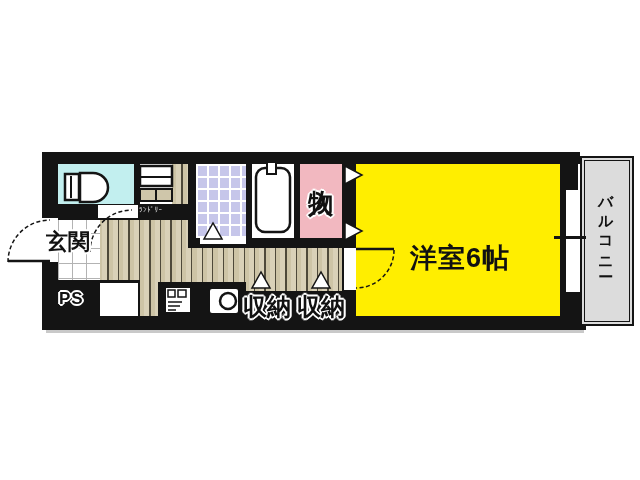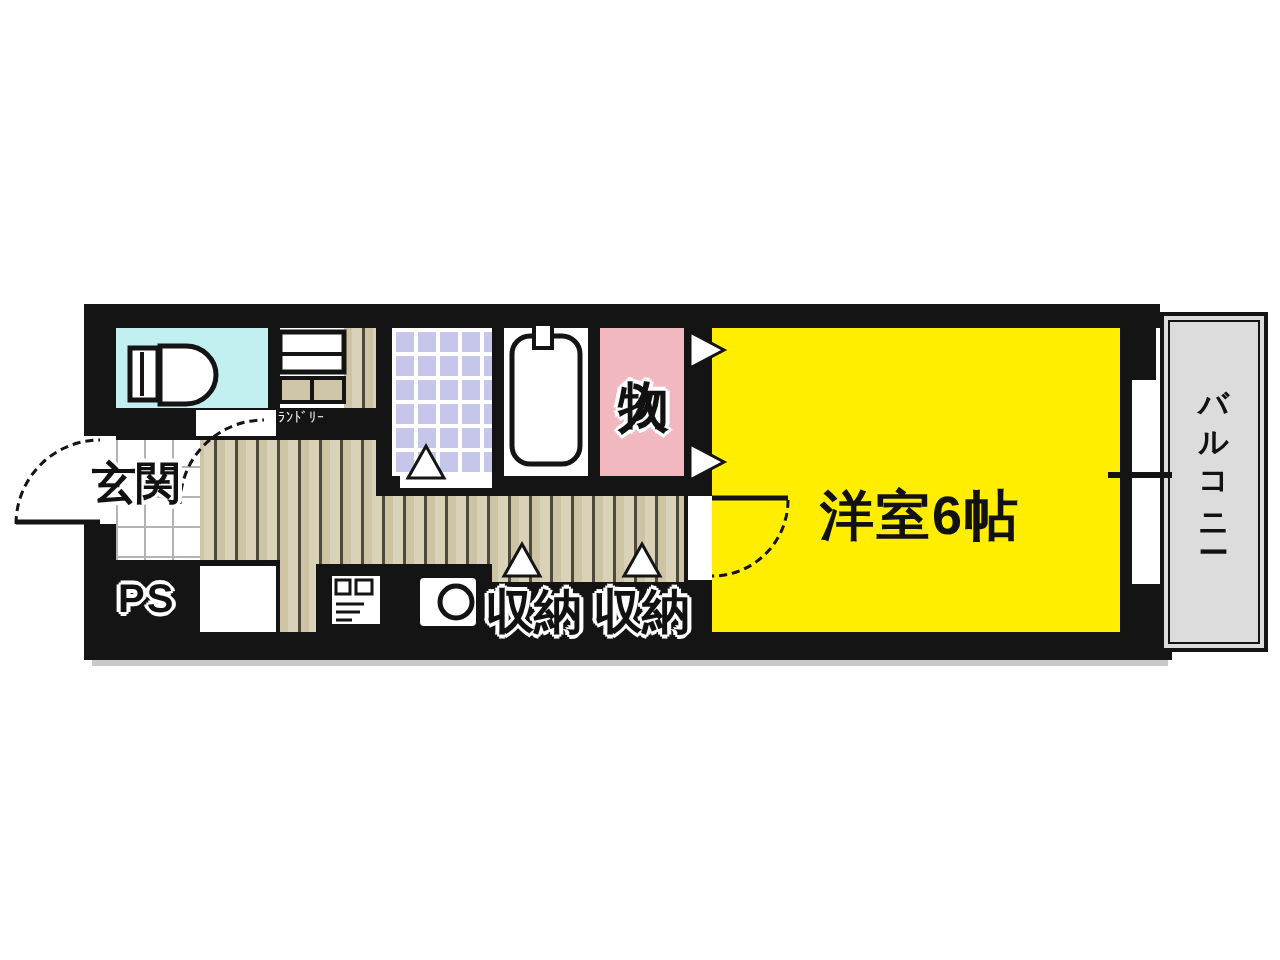--- a/index.html
+++ b/index.html
@@ -101,21 +101,21 @@
     <polygon points="312,288 330,288 321,272" fill="#fff" stroke="#141414" stroke-width="1.5"></polygon>
 
     <path d="M 8 262 A 42 42 0 0 1 50 220" fill="none" stroke="#141414" stroke-width="1.5" stroke-dasharray="4 2.5"></path>
     <line x1="8" y1="261" x2="50" y2="261" stroke="#141414" stroke-width="2.5"></line>
     <path d="M 90 252 A 42 42 0 0 1 132 210" fill="none" stroke="#141414" stroke-width="1.5" stroke-dasharray="4 2.5"></path>
     <line x1="356" y1="249" x2="394" y2="249" stroke="#141414" stroke-width="2.5"></line>
     <path d="M 394 250 A 38 38 0 0 1 356 288" fill="none" stroke="#141414" stroke-width="1.5" stroke-dasharray="4 2.5"></path>
   </svg>
 
   <div class="lbl halo" style="left:46px;top:230px;font-size:22px;">玄関</div>
-  <div class="lbl halo" style="left:59px;top:290px;font-size:20px;letter-spacing:1px;">PS</div>
+  <div class="lbl halo" style="left:59px;top:290px;font-size:17px;letter-spacing:1px;">PS</div>
   <div class="lbl" style="left:139px;top:206px;font-size:7px;color:#eee;font-weight:normal;letter-spacing:0.5px;">ﾗﾝﾄﾞﾘｰ</div>
   <div class="lbl halo vert" style="left:308px;top:170px;font-size:25px;">物入</div>
   <div class="lbl" style="left:410px;top:224px;font-size:27px;letter-spacing:1px;margin-top:20px;">洋室6帖</div>
   <div class="lbl halo" style="left:243px;top:294px;font-size:24px;">収納</div>
   <div class="lbl halo" style="left:297px;top:294px;font-size:24px;">収納</div>
   <div class="lbl vert" style="left:598px;top:184px;font-size:15px;letter-spacing:4px;font-weight:bold;">バルコニー</div>
 
   <div class="abs" style="left:46px;top:330px;width:538px;height:3px;background:#c9c9c9;"></div>
 </div>
 

